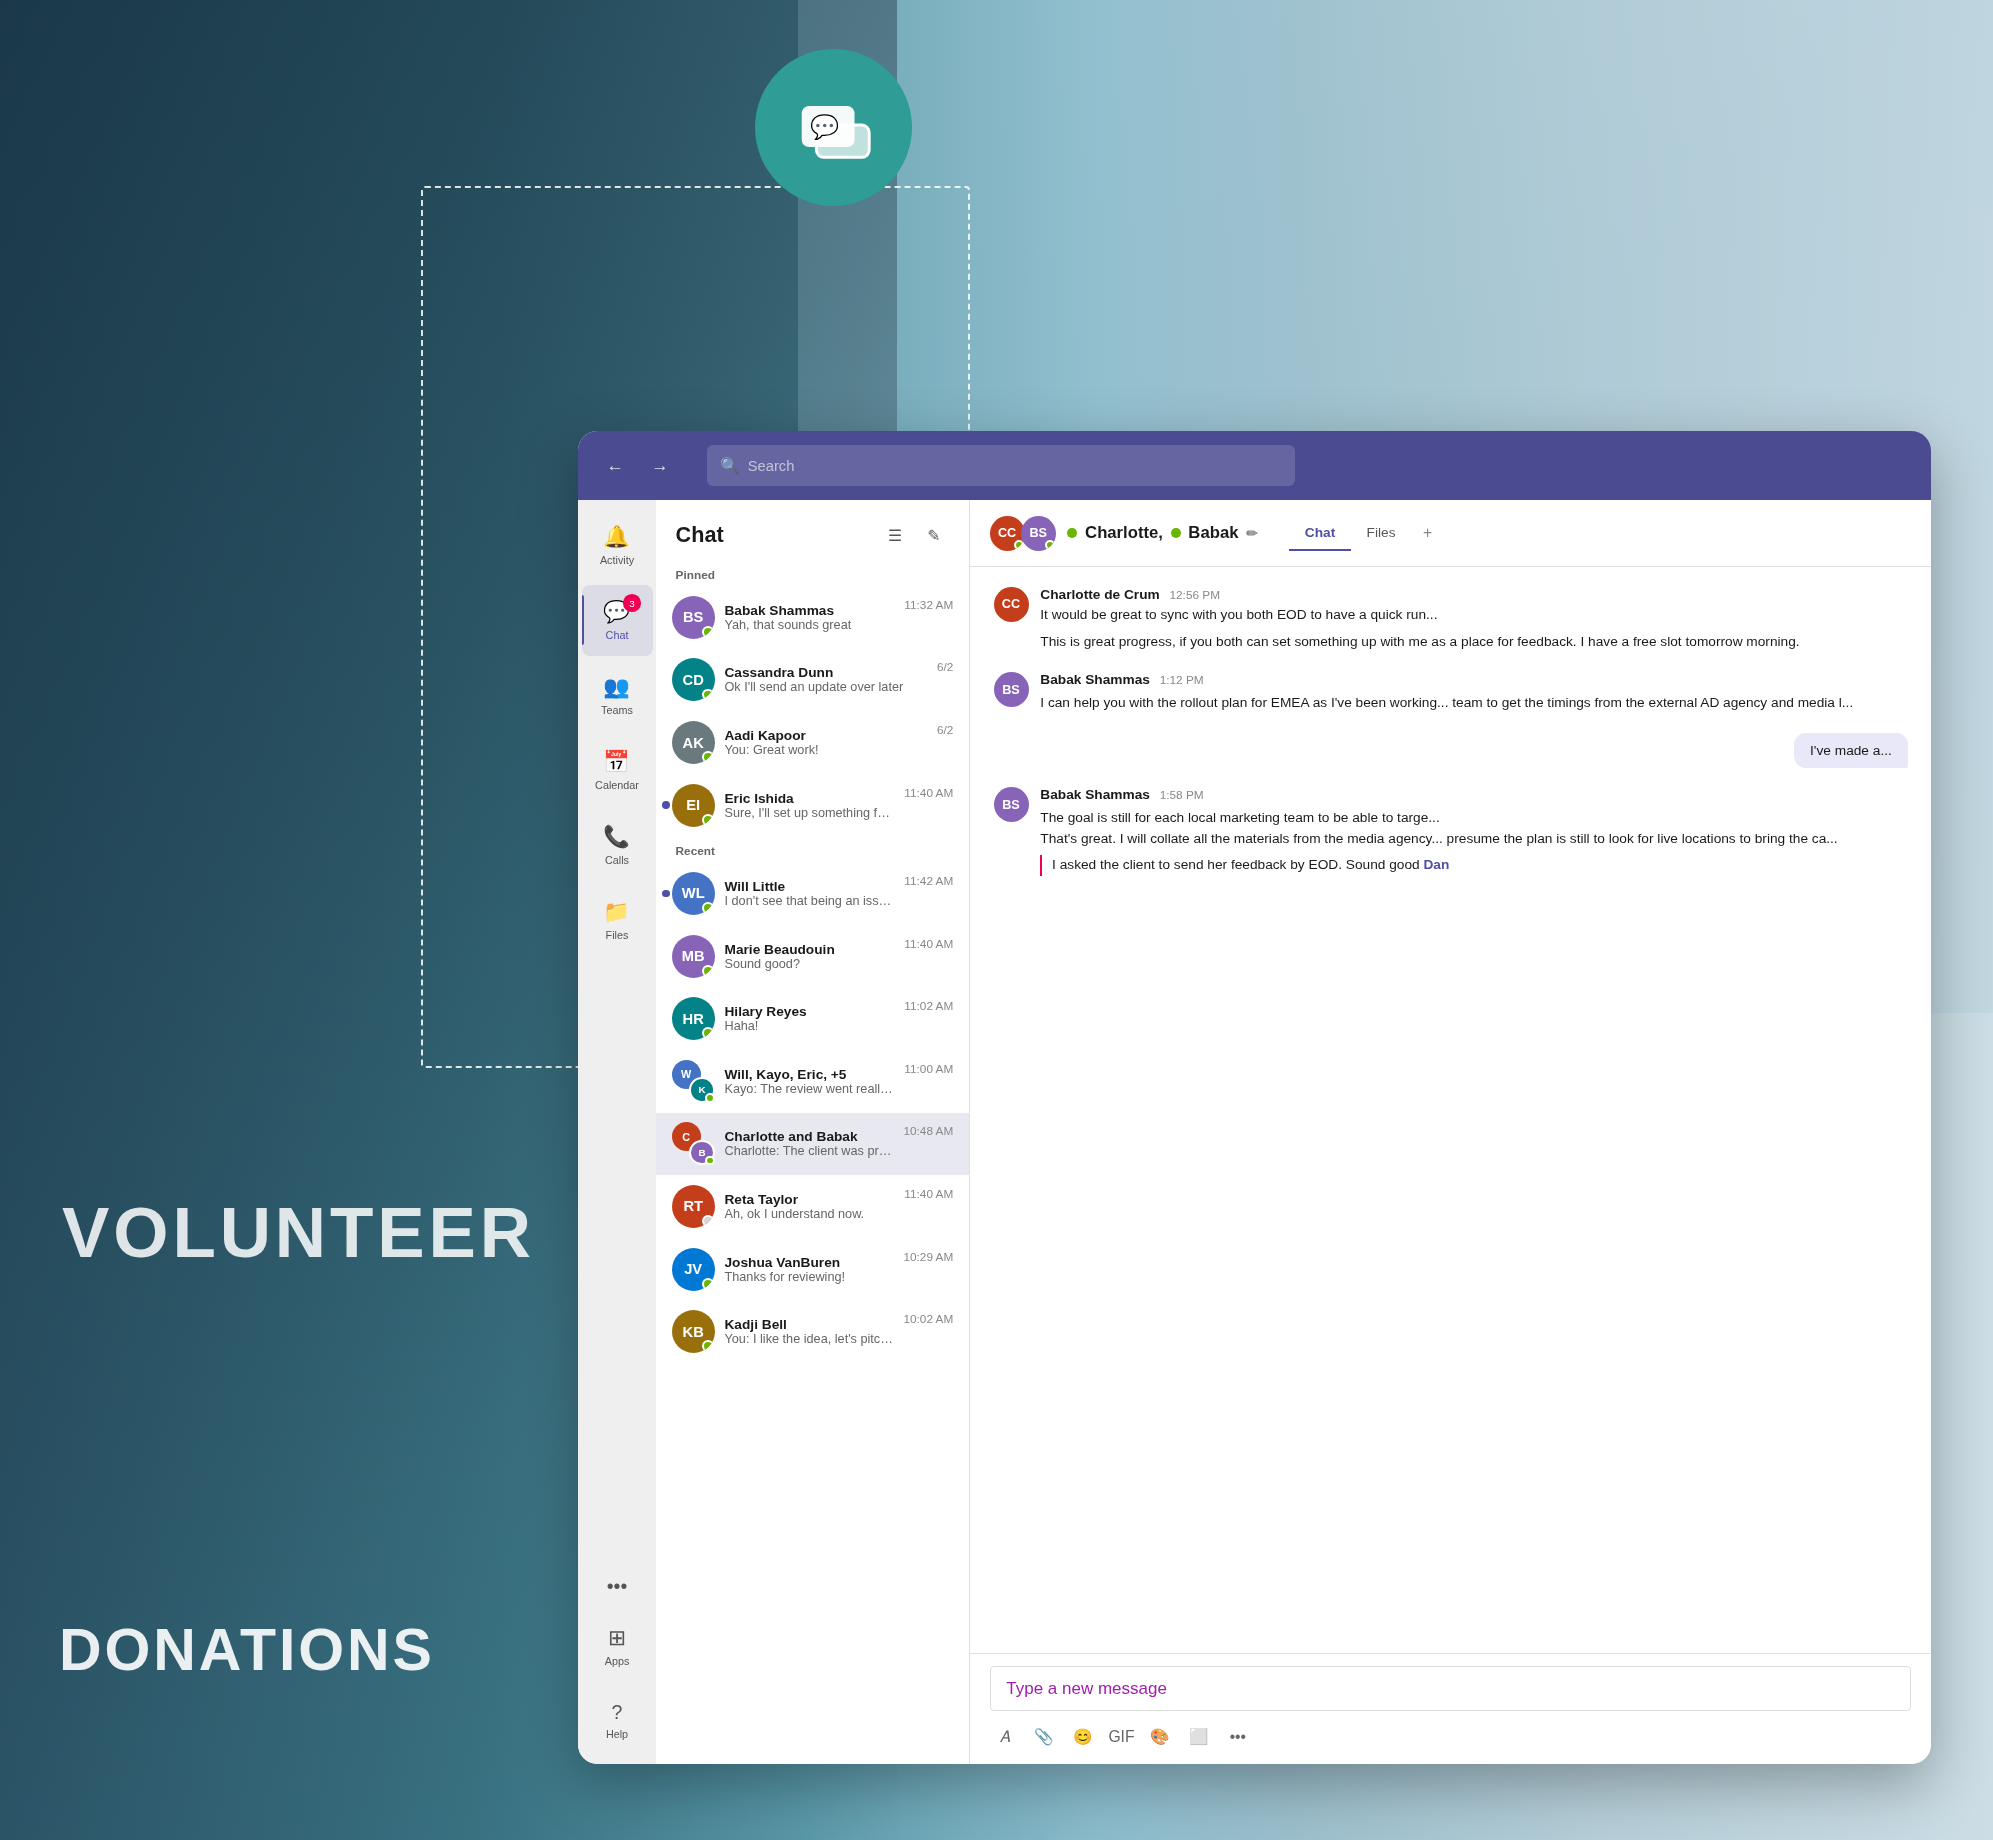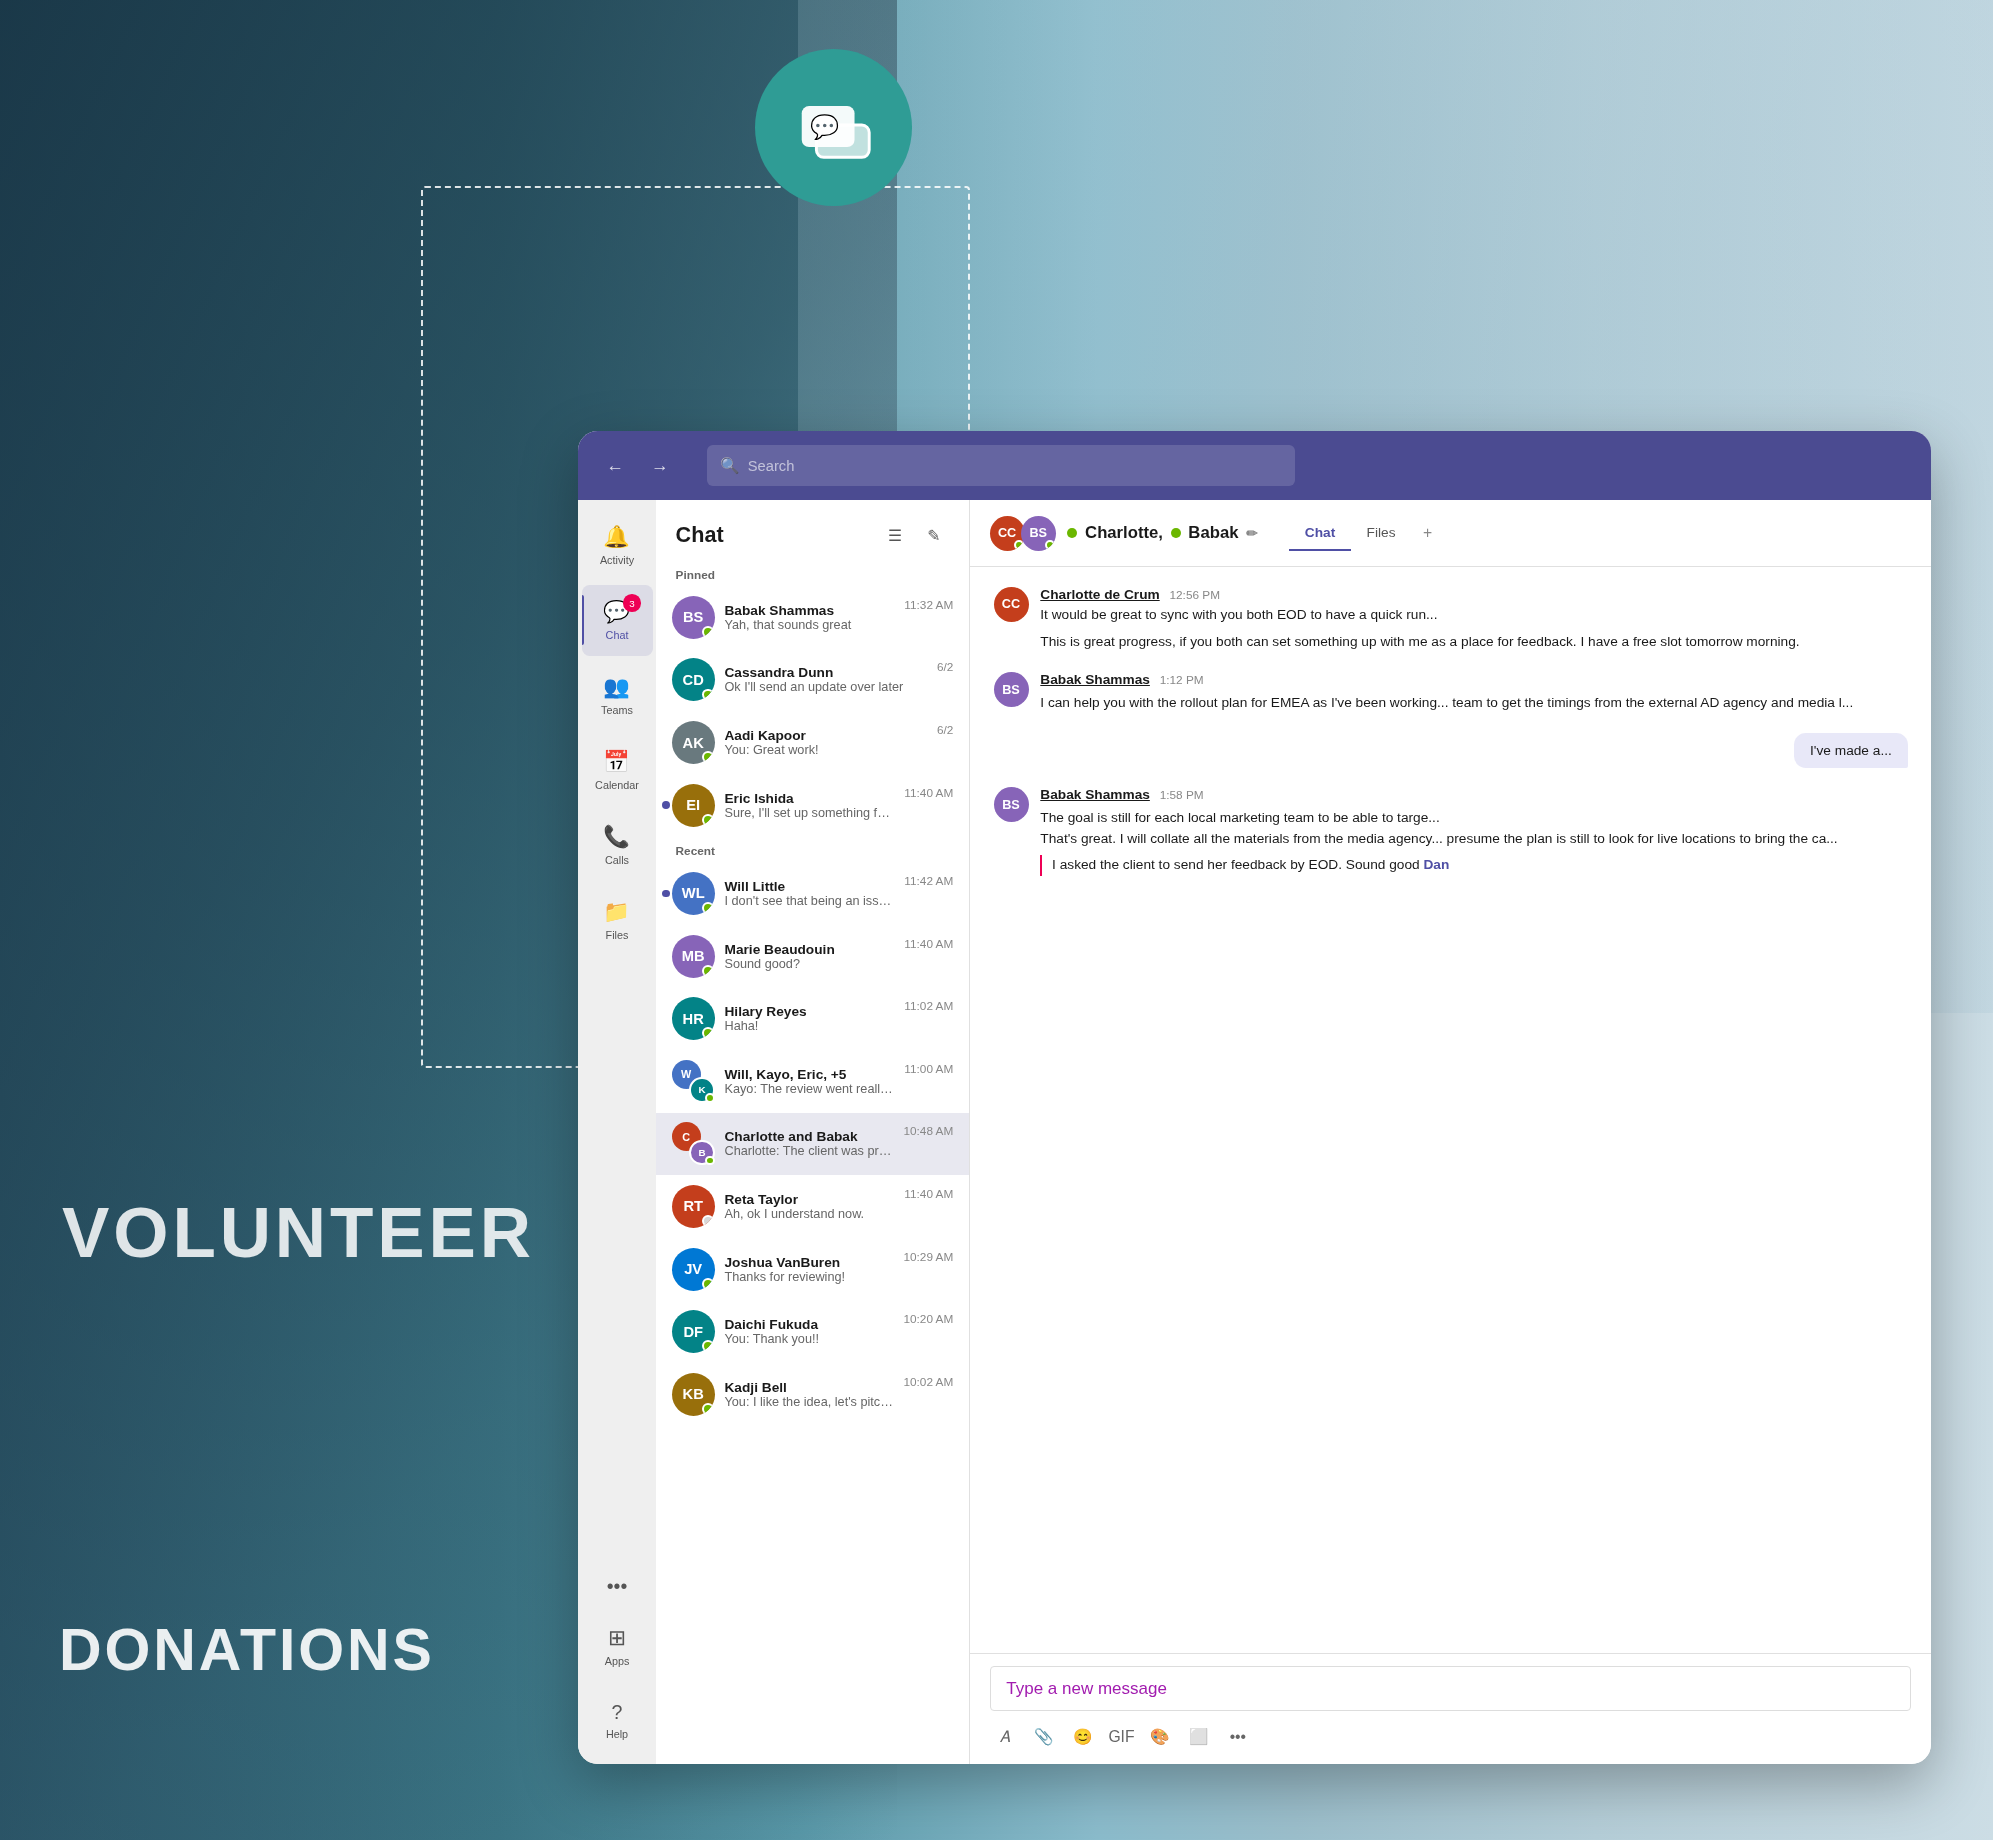--- a/index.html
+++ b/index.html
@@ -483,21 +483,20 @@
       display: flex;
       align-items: baseline;
       gap: 9.8px;
       margin-bottom: 3.9px;
     }
 
     .msg-name {
       font-size: 13.7px;
       font-weight: 600;
       color: #1a1a1a;
-      text-decoration: underline;
     }
 
     .msg-time {
       font-size: 11.8px;
       color: #888;
     }
 
     .msg-text {
       font-size: 13.7px;
       color: #1a1a1a;
@@ -853,31 +852,20 @@
           JV
           <div class="avatar-status status-green"></div>
         </div>
         <div class="chat-item-info">
           <div class="chat-item-name">Joshua VanBuren</div>
           <div class="chat-item-preview">Thanks for reviewing!</div>
         </div>
         <div class="chat-item-time">10:29 AM</div>
       </div>
 
-      <div class="chat-item">
-        <div class="avatar" style="background:#038387;position:relative;">
-          DF
-          <div class="avatar-status status-green"></div>
-        </div>
-        <div class="chat-item-info">
-          <div class="chat-item-name">Daichi Fukuda</div>
-          <div class="chat-item-preview">You: Thank you!!</div>
-        </div>
-        <div class="chat-item-time">10:20 AM</div>
-      </div>
 
       <div class="chat-item">
         <div class="avatar av-kadji" style="position:relative;">
           KB
           <div class="avatar-status status-green"></div>
         </div>
         <div class="chat-item-info">
           <div class="chat-item-name">Kadji Bell</div>
           <div class="chat-item-preview">You: I like the idea, let's pitch it!</div>
         </div>

